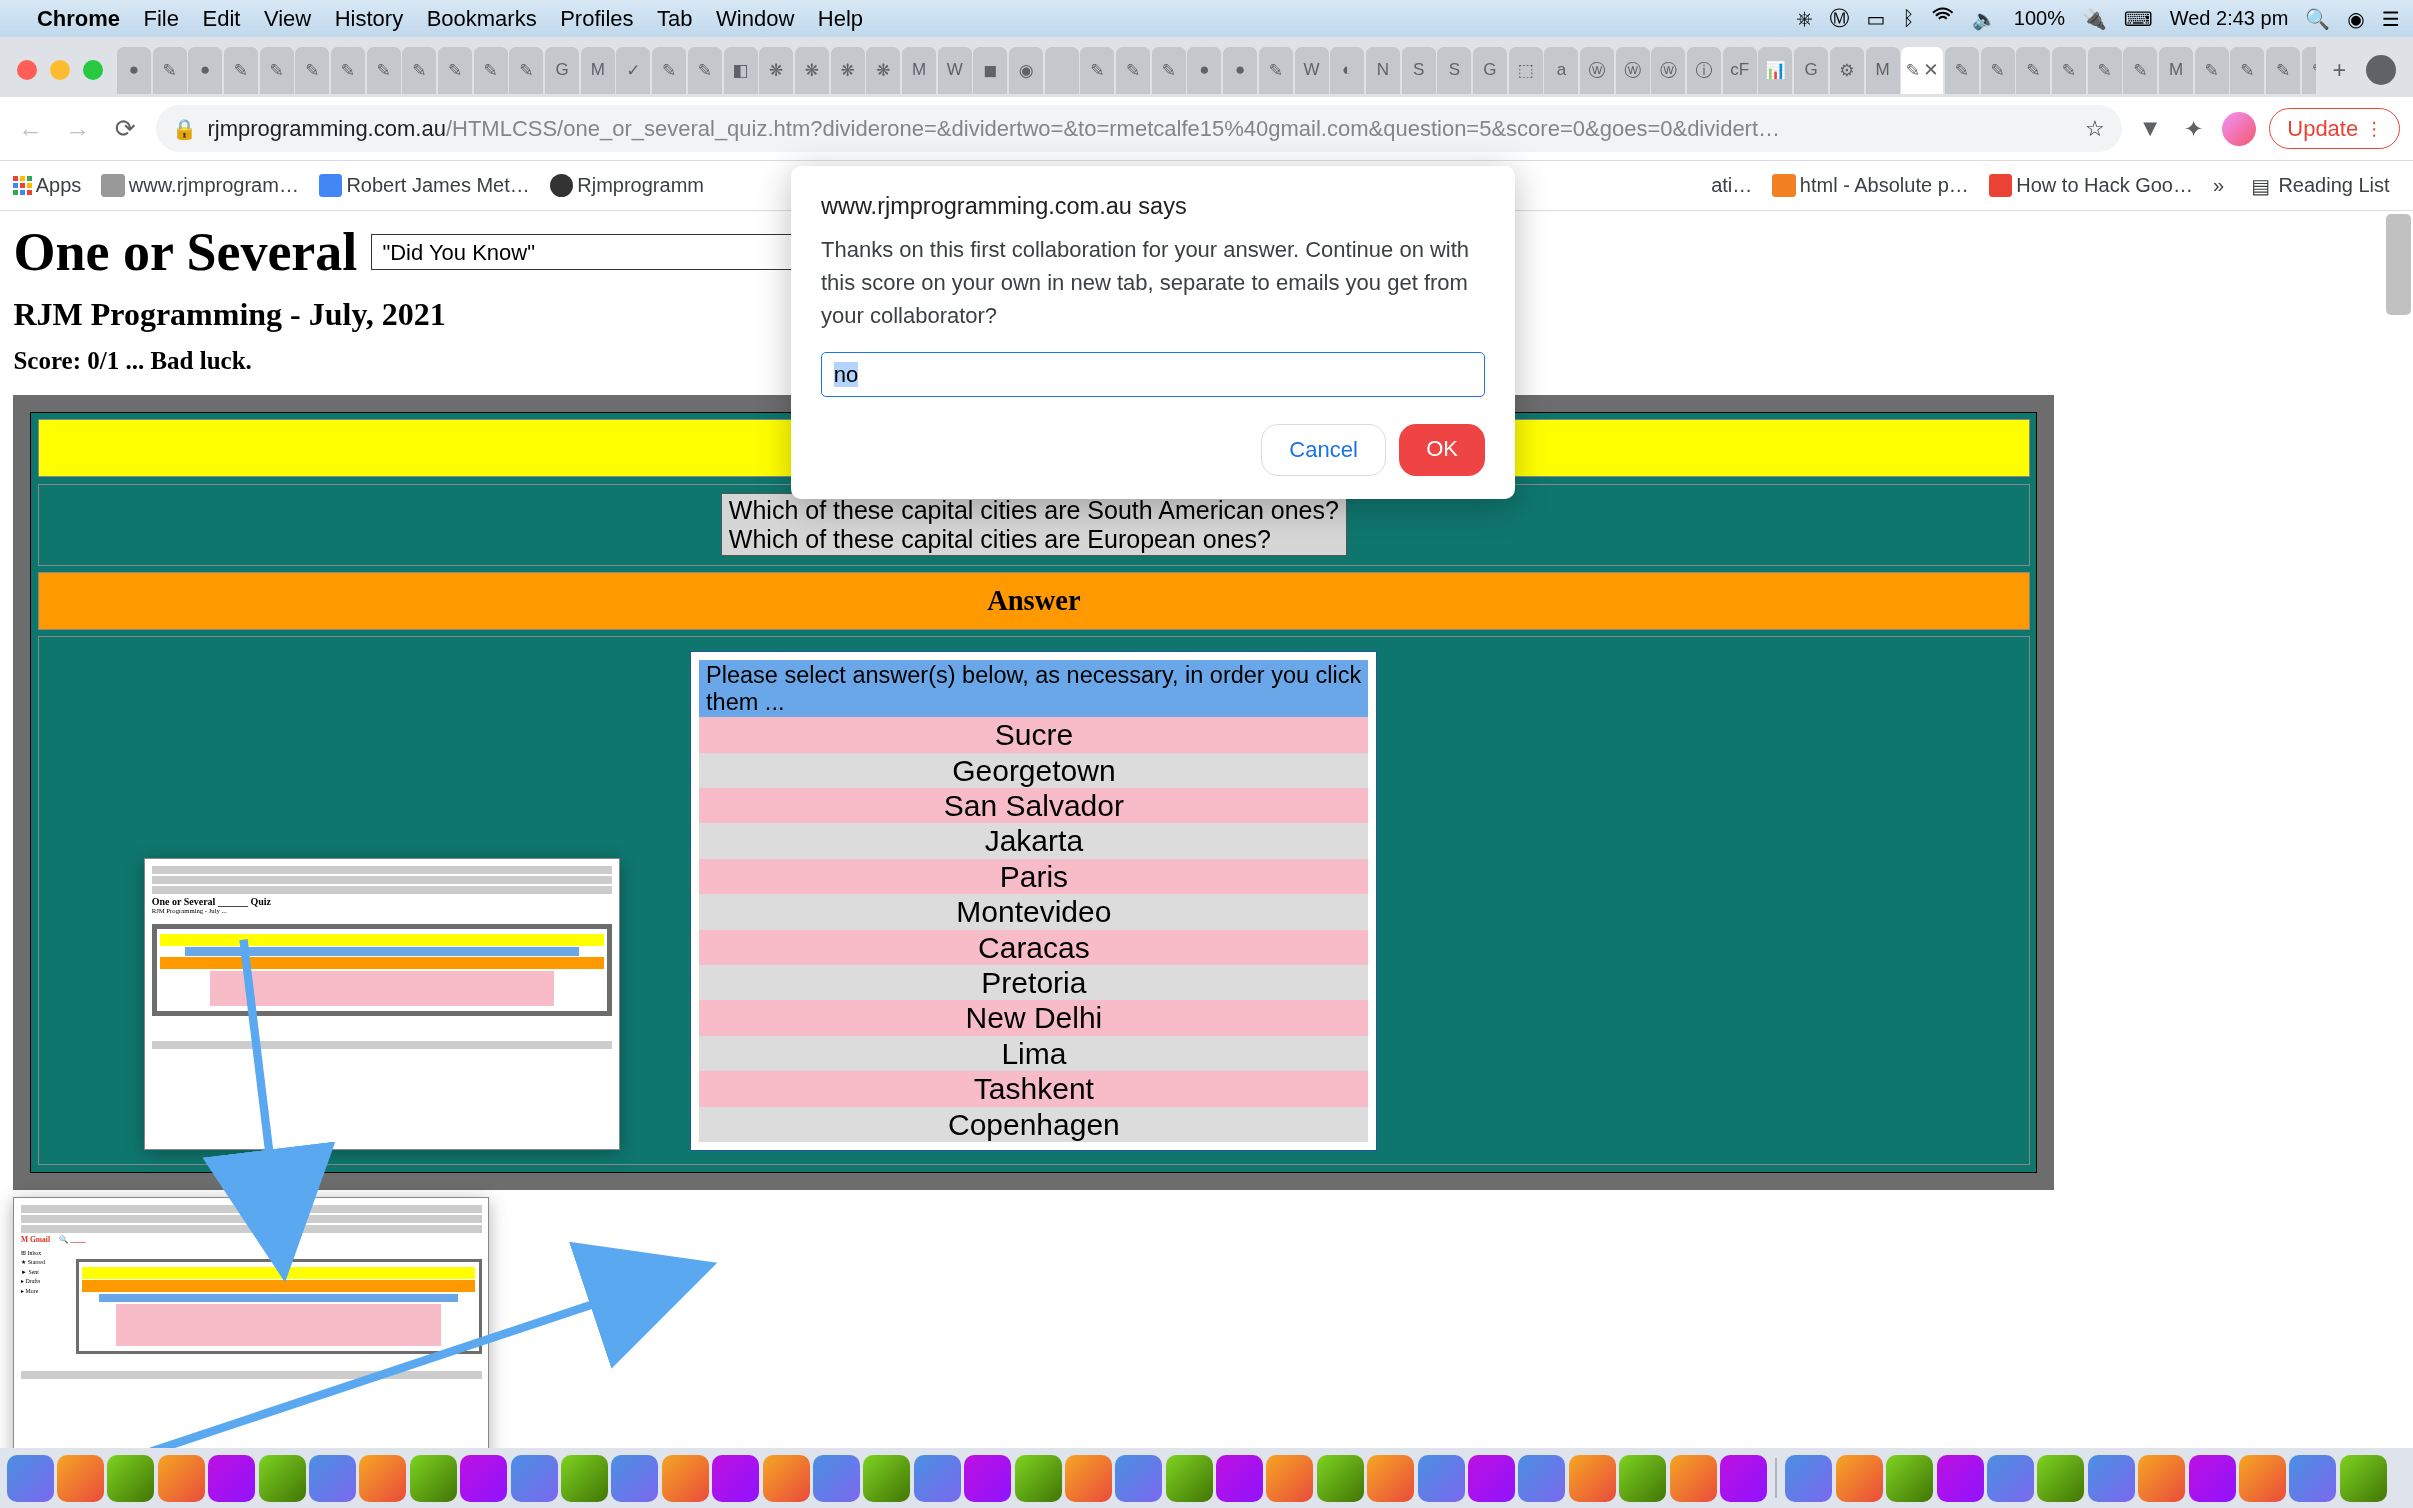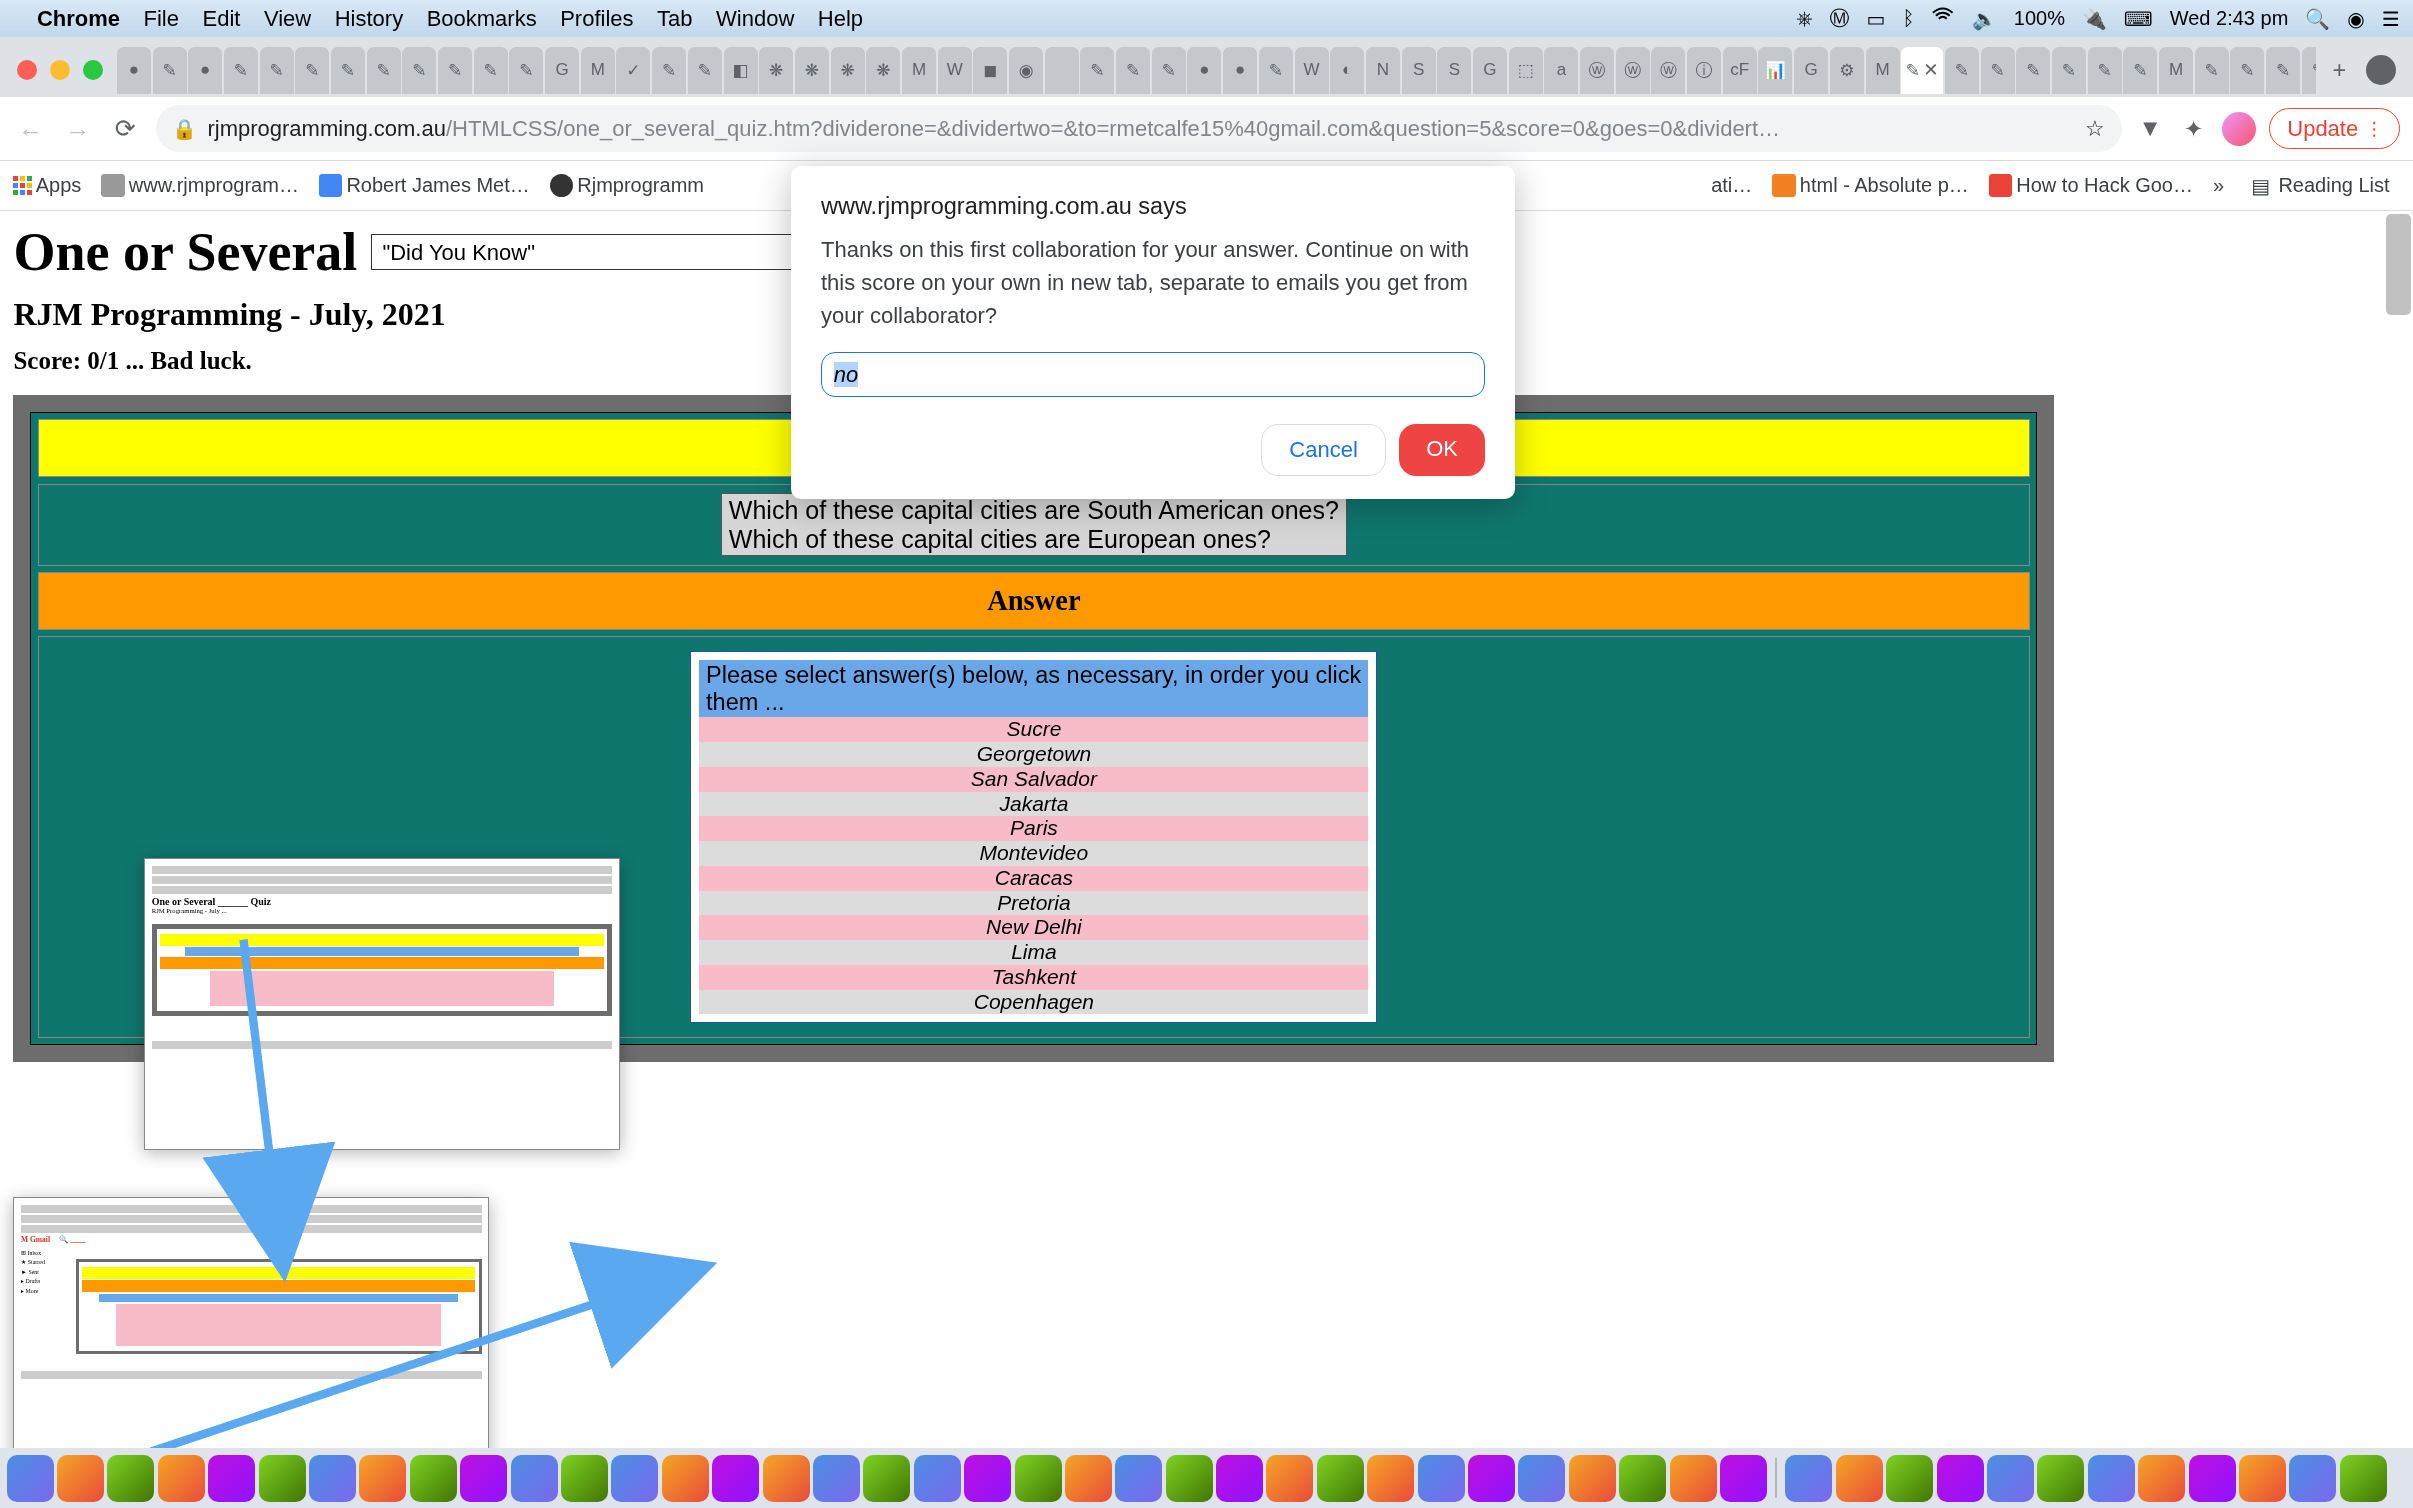--- a/index.html
+++ b/index.html
@@ -308,25 +308,24 @@
       width: 687px;
       font-family: Arial, sans-serif;
     }
     .answer-select .sel-header {
       background: #6aa7e8;
       color: #000;
       font-size: 23.5px;
       padding: 1.7px 6.7px;
     }
     .answer-select .opt {
-      font-size: 21px;
+      font-size: 30px;
       text-align: center;
       padding: 0px;
       line-height: 1.18;
-      font-style: italic;
     }
     .answer-select .opt.pink { background: #f7bcc8; }
     .answer-select .opt.gray { background: #dcdcdc; }
     
     
     .js-dialog {
       position: absolute;
       top: 166px;
       left: 791px;
       width: 724px;
@@ -344,25 +343,24 @@
     }
     .js-dialog .msg {
       font-size: 22px;
       color: #3c4043;
       line-height: 1.5;
       margin-bottom: 20px;
     }
     .js-dialog .prompt-input {
       width: 100%;
       border: 1.7px solid #1a73e8;
-      border-radius: 14px;
+      border-radius: 5px;
       padding: 8.4px 11.7px;
       font-size: 22px;
       outline: none;
-      font-style: italic;
     }
     .js-dialog .prompt-input .sel { background: #b3d4fc; }
     .js-dialog .btn-row {
       display: flex;
       justify-content: flex-end;
       gap: 13.4px;
       margin-top: 27px;
     }
     .js-dialog .btn {
       padding: 11.7px 27px;

